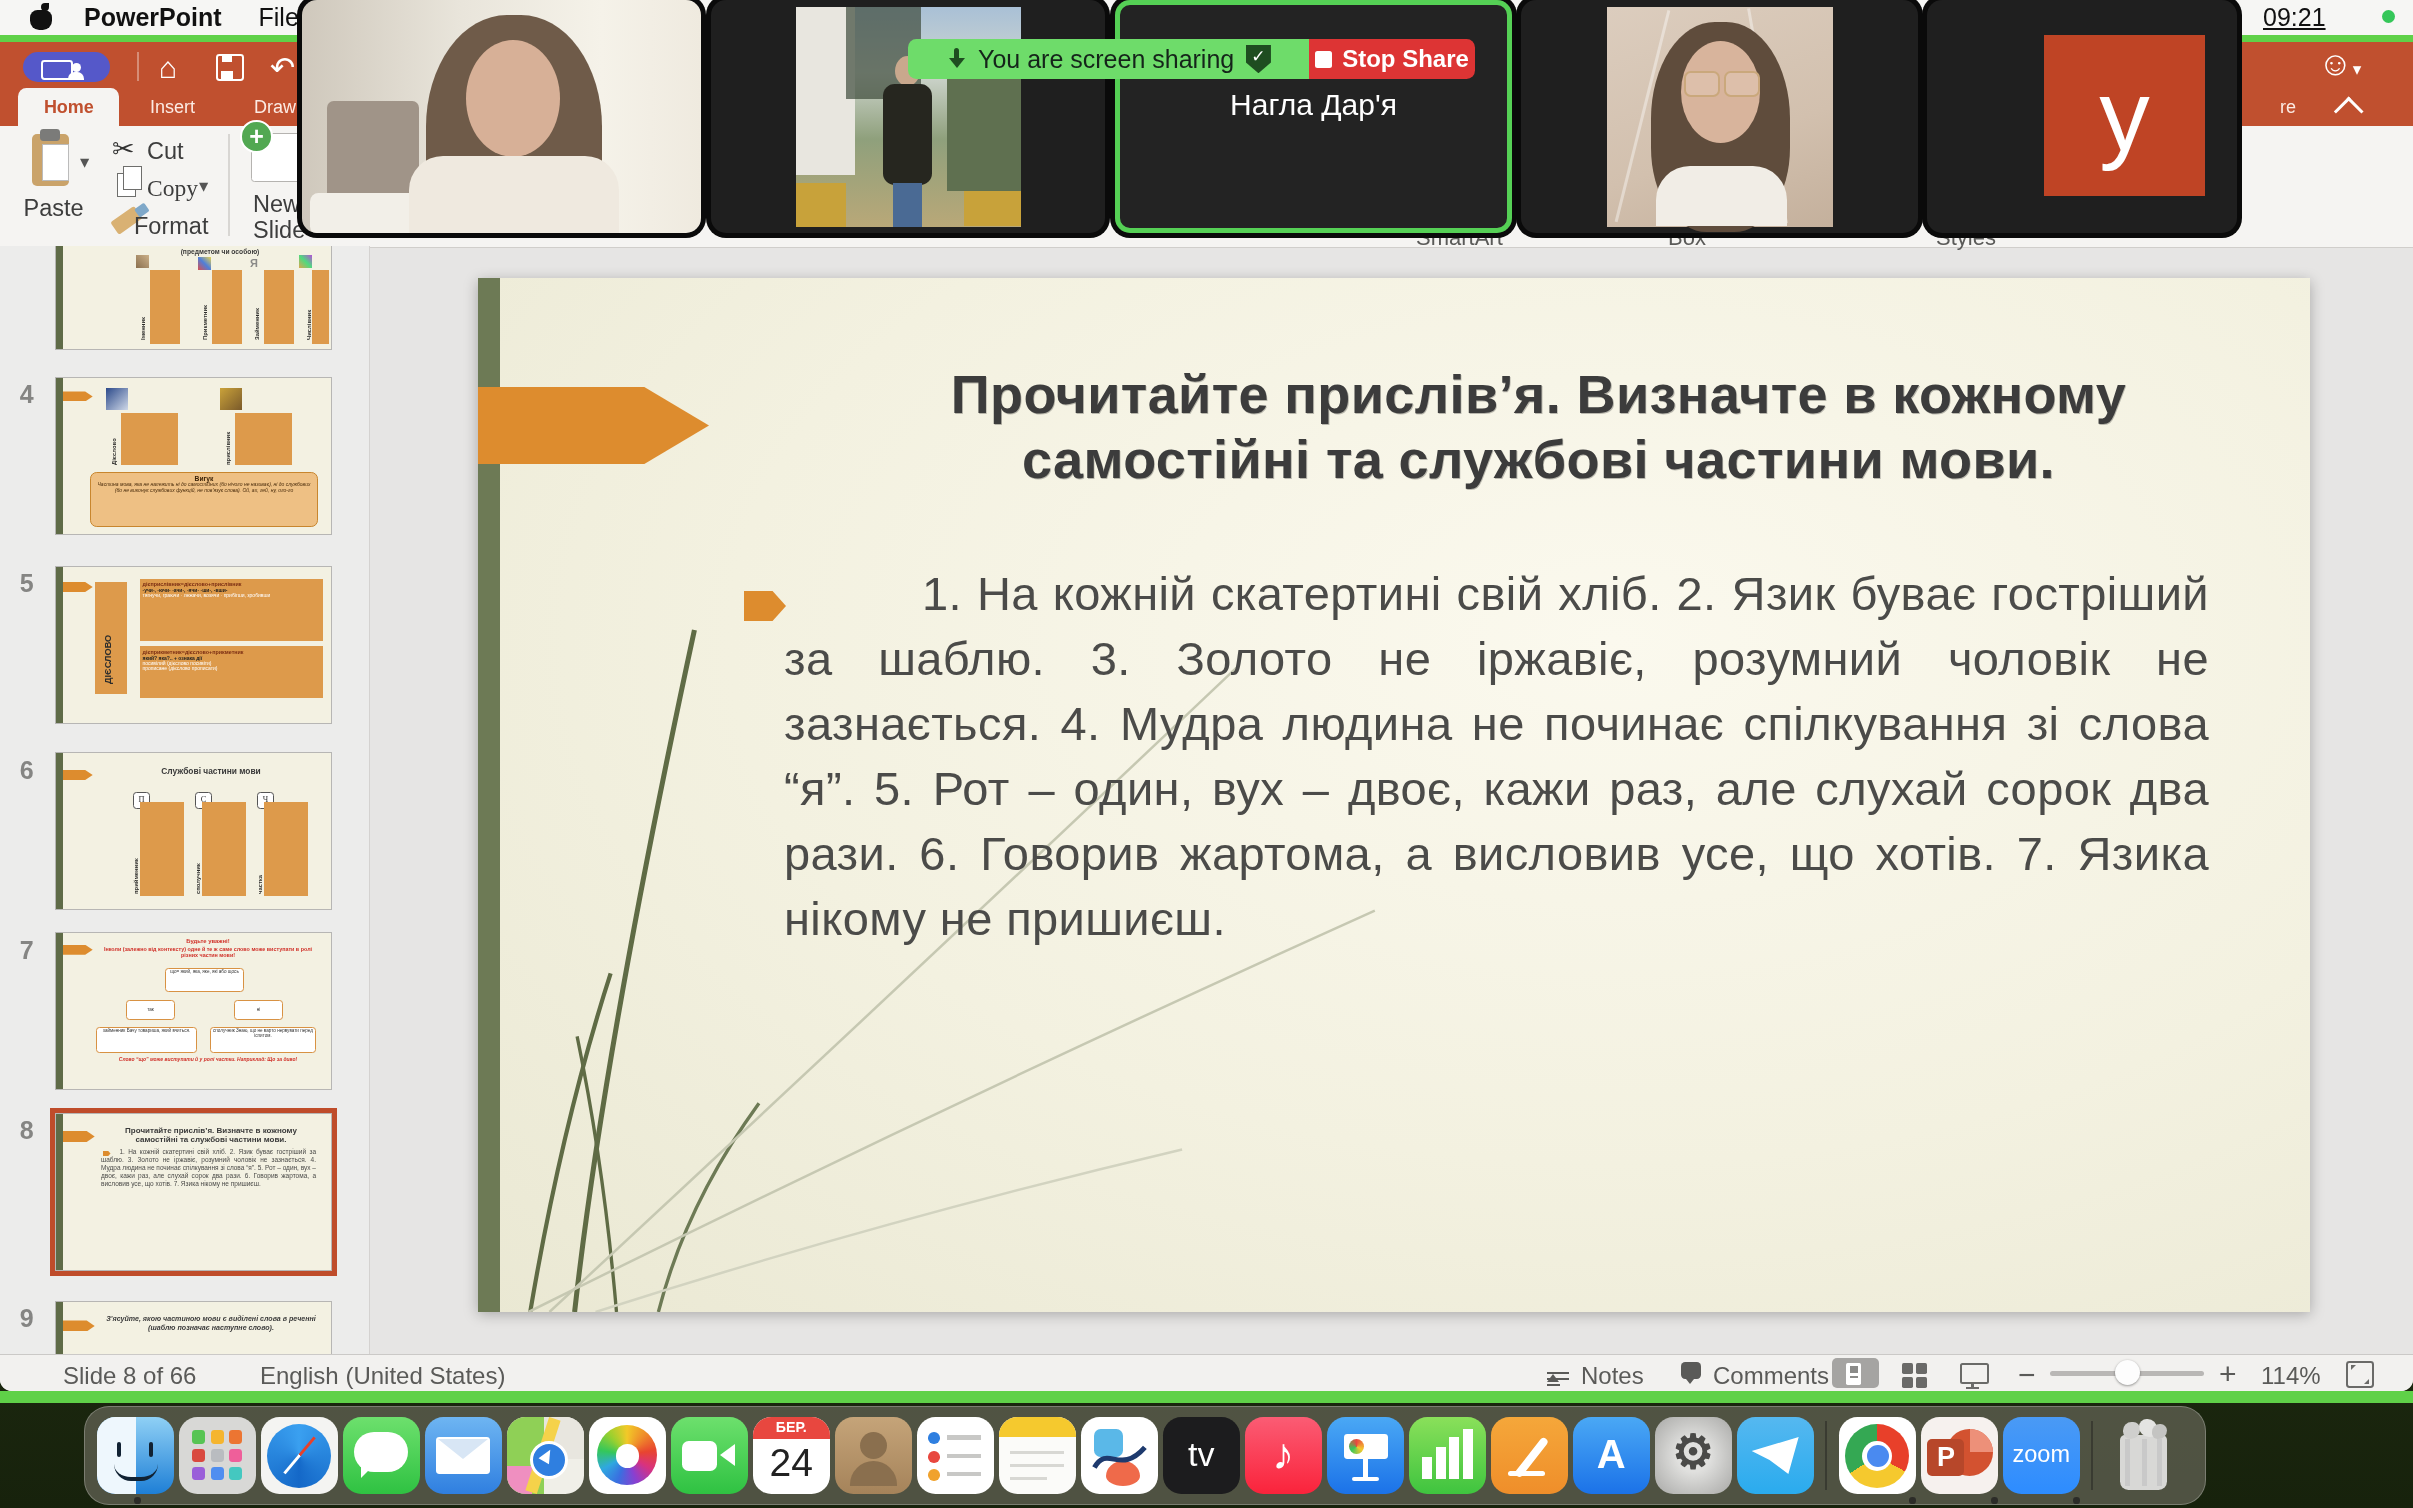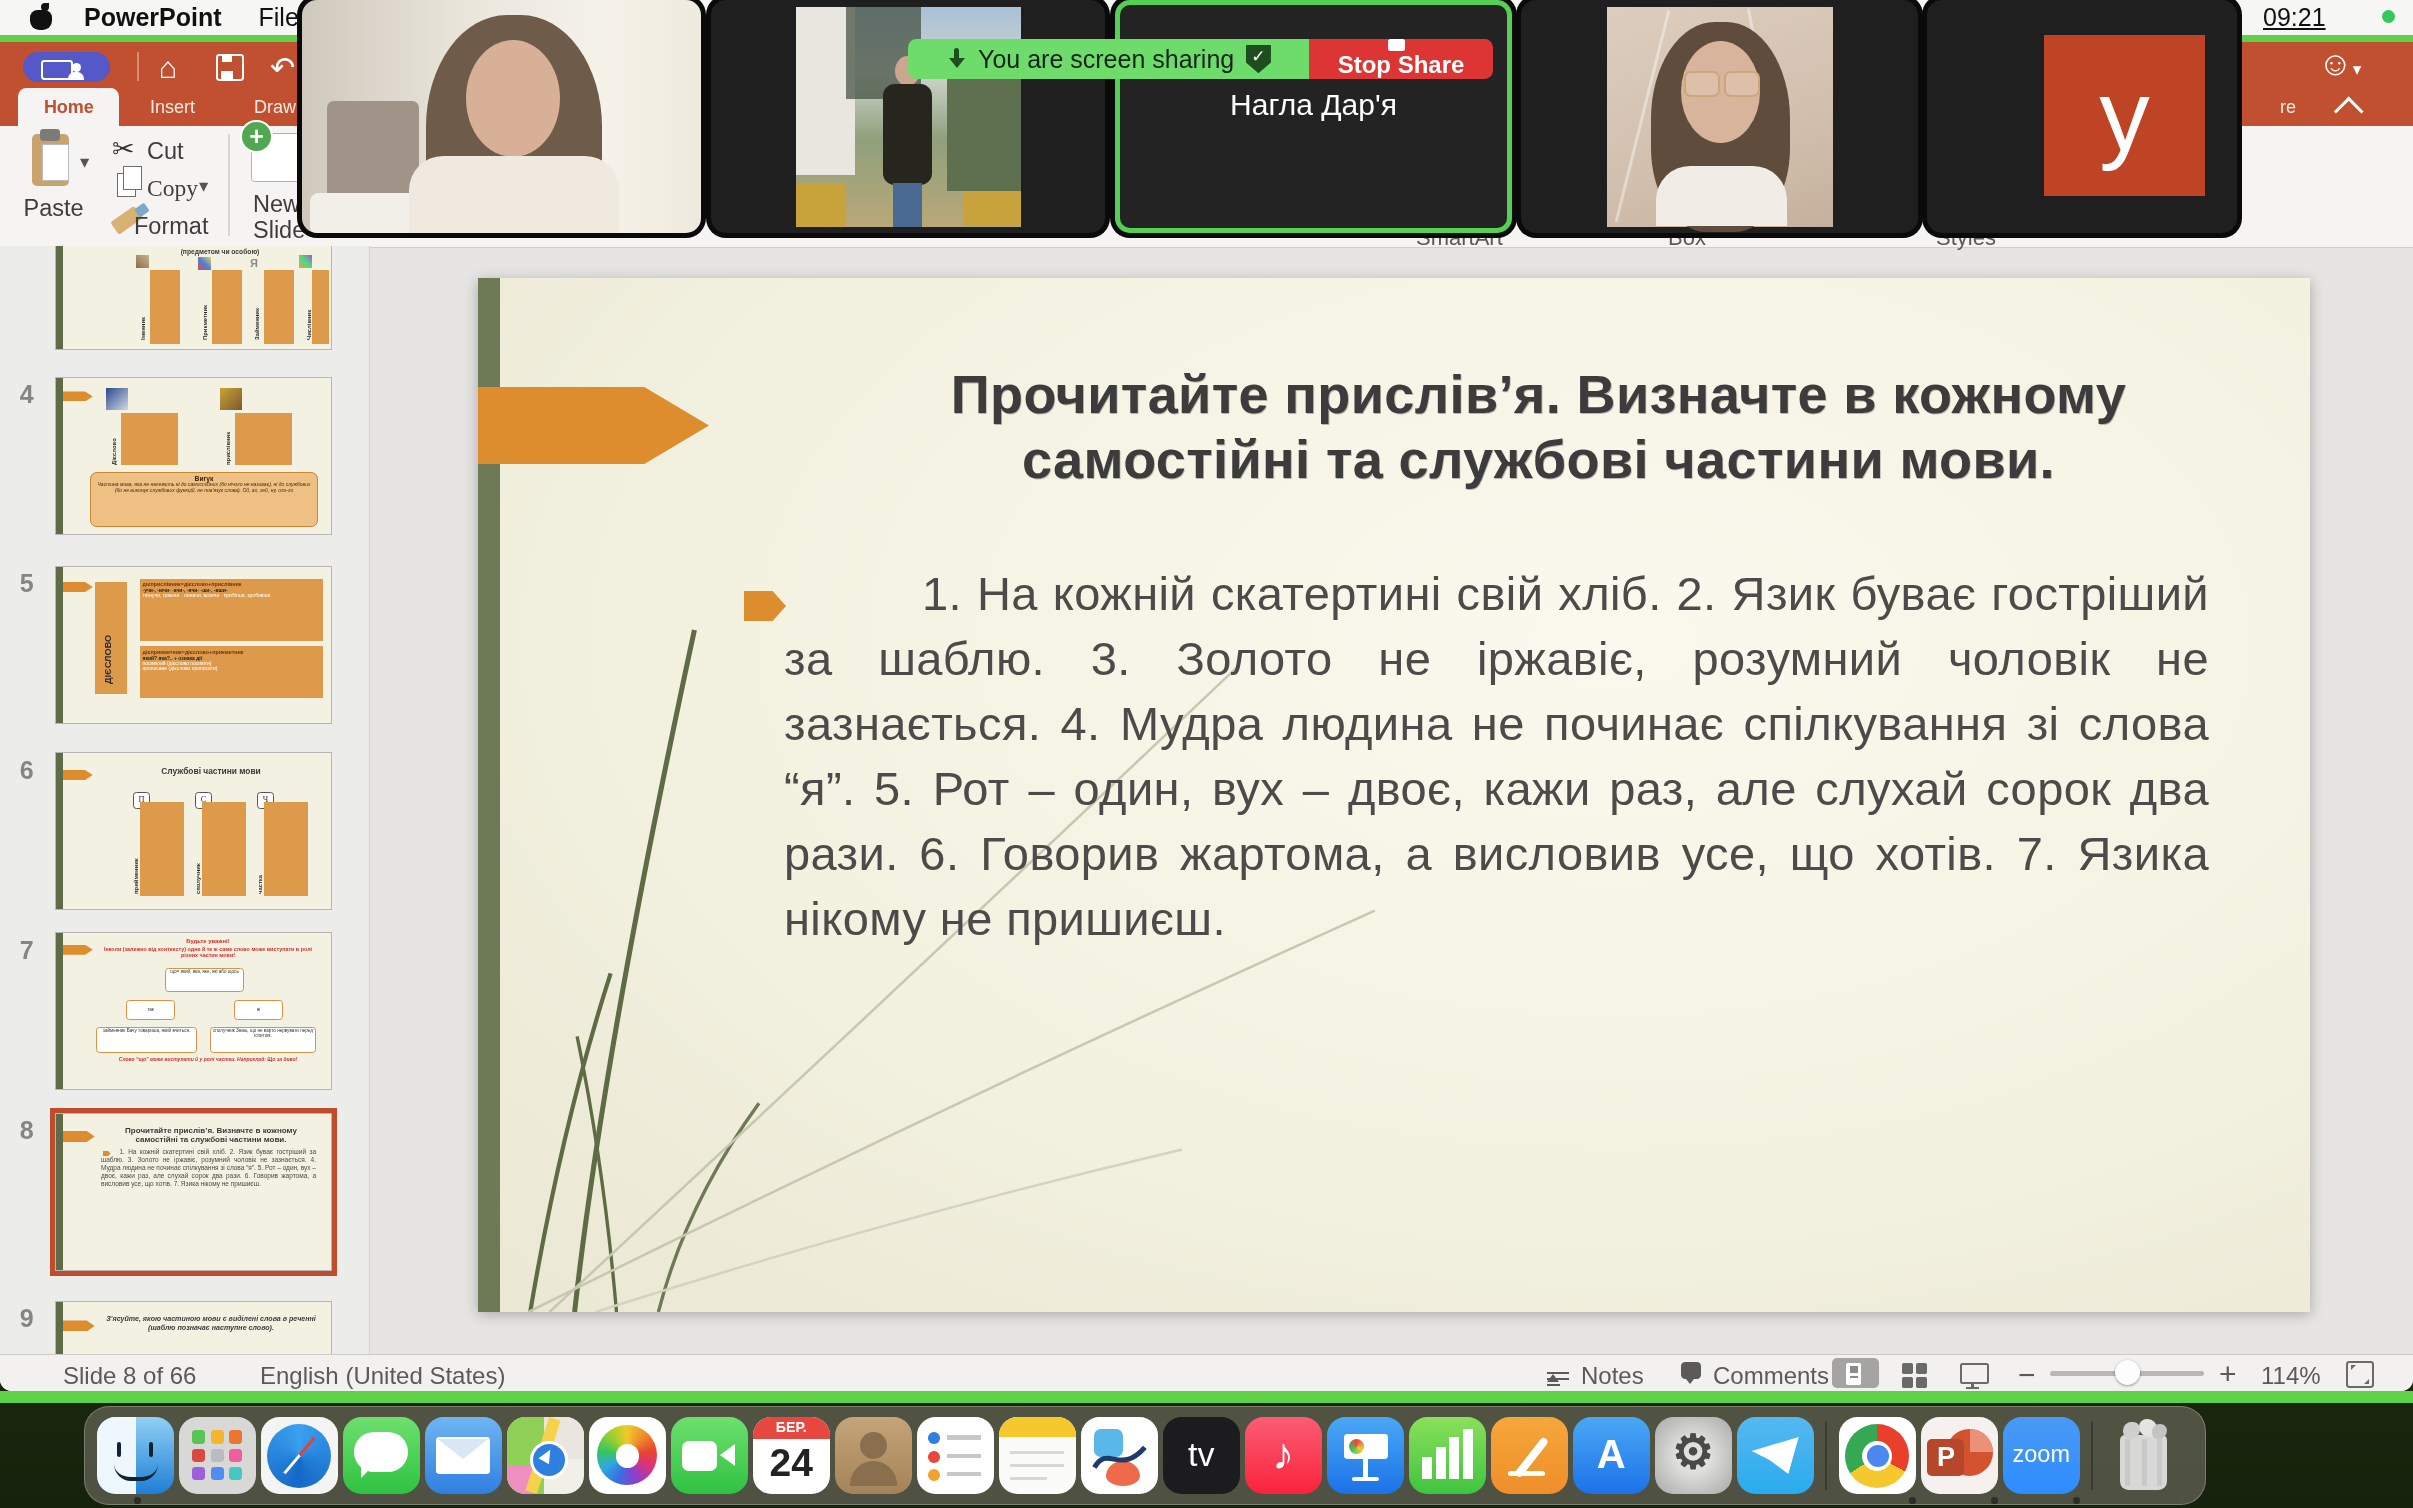--- a/index.html
+++ b/index.html
@@ -78,22 +78,22 @@
   .grid4 span{position:absolute;width:11px;height:11px;background:#6a6a68;border-radius:1.7px;}
   .slider-track{top:16px;height:5px;background:#b9b7b5;border-radius:2.5px;}
   .slider-knob{top:5px;width:25px;height:25px;background:#fdfdfd;border-radius:50%;box-shadow:0 0.8px 2.5px rgba(0,0,0,.4);}
   .fitbox{top:5.9px;width:23.5px;height:23.5px;border:2.5px solid #6a6a68;border-radius:3.4px;}
   
   .tile{top:0;height:233px;background:#1f1f1f;border-radius:15px;z-index:50;overflow:hidden;box-shadow:0 0 0 5px #0a0a0a;}
   .tile-active{box-shadow:0 0 0 5px #0a0a0a, inset 0 0 0 5px #55d055;}
   #banner{z-index:60;}
   #banner-green{left:908px;top:39px;width:401px;height:40px;background:#6edc6a;border-radius:8.4px 0 0 8.4px;
     display:flex;align-items:center;justify-content:center;color:#15241a;font-size:25px;}
-  #banner-red{left:1309px;top:39px;width:184px;height:40px;background:#dd3434;border-radius:0 8.4px 8.4px 0;
-    display:flex;align-items:center;justify-content:center;color:#fff;font-size:24px;font-weight:bold;flex-direction:column;}
+  #banner-red{left:1309px;top:39px;width:166px;height:40px;background:#dd3434;border-radius:0 8.4px 8.4px 0;
+    display:flex;align-items:center;justify-content:center;color:#fff;font-size:24px;font-weight:bold;}
   .stop-sq{width:17px;height:17px;background:#fff;border-radius:2.5px;margin-right:10px;}
   .shield{width:25px;height:28.5px;background:#1e4d20;clip-path:polygon(0 0,100% 0,100% 62%,50% 100%,0 62%);
     color:#fff;font-size:17px;text-align:center;line-height:23.5px;margin-left:11.7px;}
   .ret-arrow{width:22px;height:22px;margin-right:10px;position:relative;}
   .ret-arrow::before{content:"";position:absolute;left:8.4px;top:0;width:5px;height:13.4px;background:#1e4d20;border-radius:2.5px;}
   .ret-arrow::after{content:"";position:absolute;left:2.5px;top:10px;border-left:8.4px solid transparent;border-right:8.4px solid transparent;border-top:10px solid #1e4d20;}
   
   .ph-head{position:absolute;border-radius:50%;}
   .ph-hair{position:absolute;border-radius:46% 46% 40% 40%;}
   .ph-body{position:absolute;border-radius:34px 34px 0 0;}
@@ -418,21 +418,21 @@
     <span style="position:absolute;left:8.4px;top:8.4px;width:60px;height:60px;border-radius:50%;background:conic-gradient(#f2c928,#ef8e2a,#e8452f,#d8327f,#8a3fd0,#3a6fe0,#2fa8e0,#34c75a,#9ad02f,#f2c928);"></span>
     <span style="position:absolute;left:27px;top:27px;width:23.5px;height:23.5px;border-radius:50%;background:#fff;"></span>
   </div>
   <div class="di" style="background:linear-gradient(180deg,#6de06d,#2fc242);">
     <span style="position:absolute;left:11.7px;top:23.5px;width:35px;height:30px;background:#fff;border-radius:6.7px;"></span>
     <span style="position:absolute;left:49px;top:27px;width:0;height:0;border-top:11.7px solid transparent;border-bottom:11.7px solid transparent;border-right:15px solid #fff;"></span>
   </div>
   <div class="di" style="background:#fff;">
     <span style="position:absolute;left:0;top:0;width:77px;height:22px;background:#e8473f;"></span>
     <span class="dglyph" style="top:1.7px;font-size:14.2px;">БЕР.</span>
-    <span class="dglyph" style="top:23.5px;font-size:39px;color:#222;font-weight:bold;">24</span>
+    <span class="dglyph" style="top:23.5px;font-size:39px;color:#222;font-weight:normal;">24</span>
   </div>
   <div class="di" style="background:linear-gradient(180deg,#c5a479,#a5835a);">
     <span style="position:absolute;left:25px;top:15px;width:27px;height:27px;border-radius:50%;background:#8a6f4e;"></span>
     <span style="position:absolute;left:15px;top:44px;width:47px;height:25px;border-radius:23.5px 23.5px 0 0;background:#8a6f4e;"></span>
   </div>
   <div class="di" style="background:#fff;">
     <span style="position:absolute;left:11.7px;top:15px;width:11.7px;height:11.7px;border-radius:50%;background:#2f7fe0;"></span>
       <span style="position:absolute;left:30px;top:18.4px;width:34px;height:4.2px;background:#c8c8c6;"></span>
     <span style="position:absolute;left:11.7px;top:34px;width:11.7px;height:11.7px;border-radius:50%;background:#e8473f;"></span>
       <span style="position:absolute;left:30px;top:37px;width:34px;height:4.2px;background:#c8c8c6;"></span>

